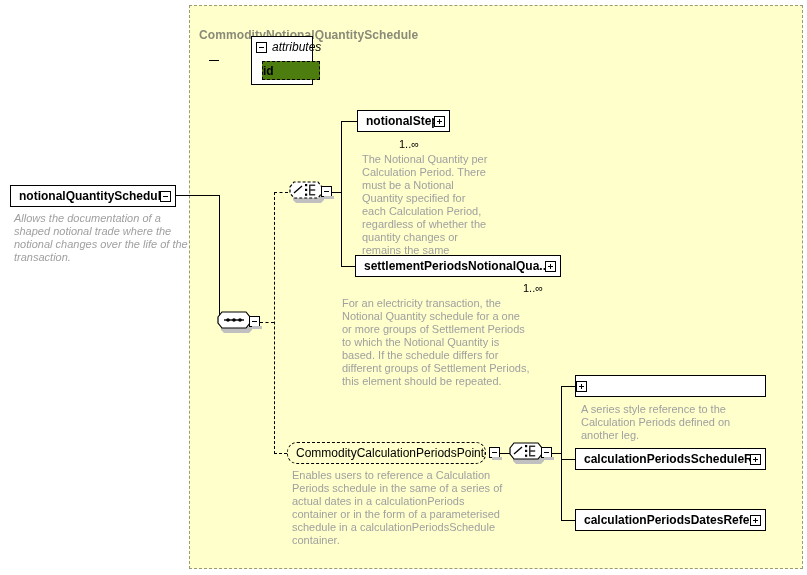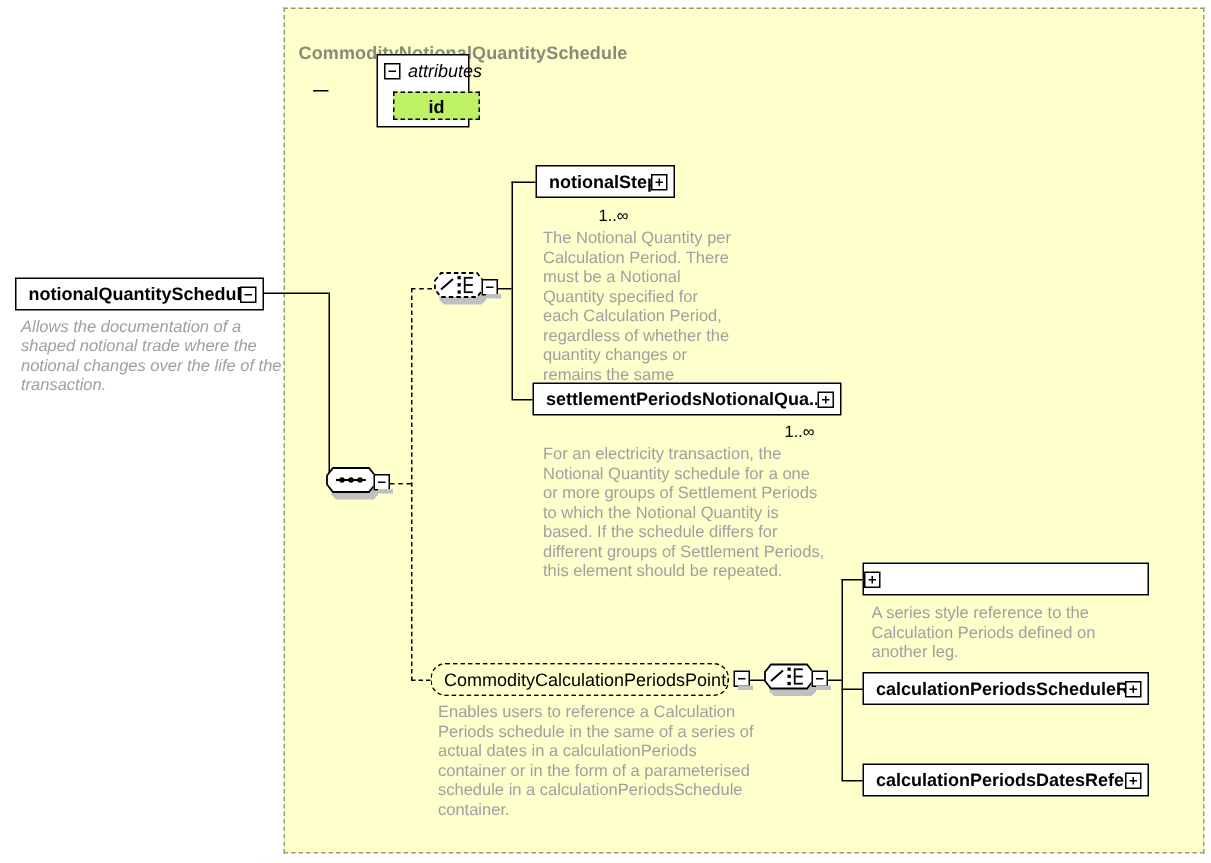--- a/index.html
+++ b/index.html
@@ -108,24 +108,24 @@
     font-size: 12px;
     font-style: italic;
     color: #000000;
     margin-left: 5px;
     white-space: nowrap;
   }
   .attr-item {
     position: absolute;
     box-sizing: border-box;
     border: 1px dashed #000000;
-    background: #bef264;
+    background: #4d7c0f;
     display: flex;
     align-items: center;
-    justify-content: center;
+    justify-content: flex-start;
   }
   .attr-item .t {
     font-size: 12px;
     font-weight: bold;
     color: #000000;
   }
   .attr-item::after {
     content: "";
     position: absolute;
     left: 4px;
@@ -316,21 +316,21 @@
   <div class="doc" style="left:362px; top:153px; width:130px;">The Notional Quantity per Calculation Period. There must be a Notional Quantity specified for each Calculation Period, regardless of whether the quantity changes or remains the same between periods.</div>
 
   <div class="el" style="left:355px; top:255px; width:206px;">
     <span class="lbl">settlementPeriodsNotionalQua...</span>
     <span class="pm inline">
       <span class="h"></span>
         <span class="v"></span>
     </span>
   </div>
   <div class="card" style="left:523px; top:282px;">1..∞</div>
-  <div class="doc" style="left:362px; top:297px; width:190px;">For an electricity transaction, the Notional Quantity schedule for a one or more groups of Settlement Periods to which the Notional Quantity is based. If the schedule differs for different groups of Settlement Periods, this element should be repeated.</div>
+  <div class="doc" style="left:342px; top:297px; width:190px;">For an electricity transaction, the Notional Quantity schedule for a one or more groups of Settlement Periods to which the Notional Quantity is based. If the schedule differs for different groups of Settlement Periods, this element should be repeated.</div>
 
   <div class="el dashed" style="left:287px; top:442px; width:199px;">
     <span class="lbl">CommodityCalculationPeriodsPointer....</span>
   </div>
   <div class="doc" style="left:292px; top:469px; width:215px;">Enables users to reference a Calculation Periods schedule in the same of a series of actual dates in a calculationPeriods container or in the form of a parameterised schedule in a calculationPeriodsSchedule container.</div>
 
   <div class="pm node" style="left:489px; top:447px;">
     <span class="h"></span>
   </div>
   <div class="ln h" style="left:500px; top:453px; width:11px;"></div>

